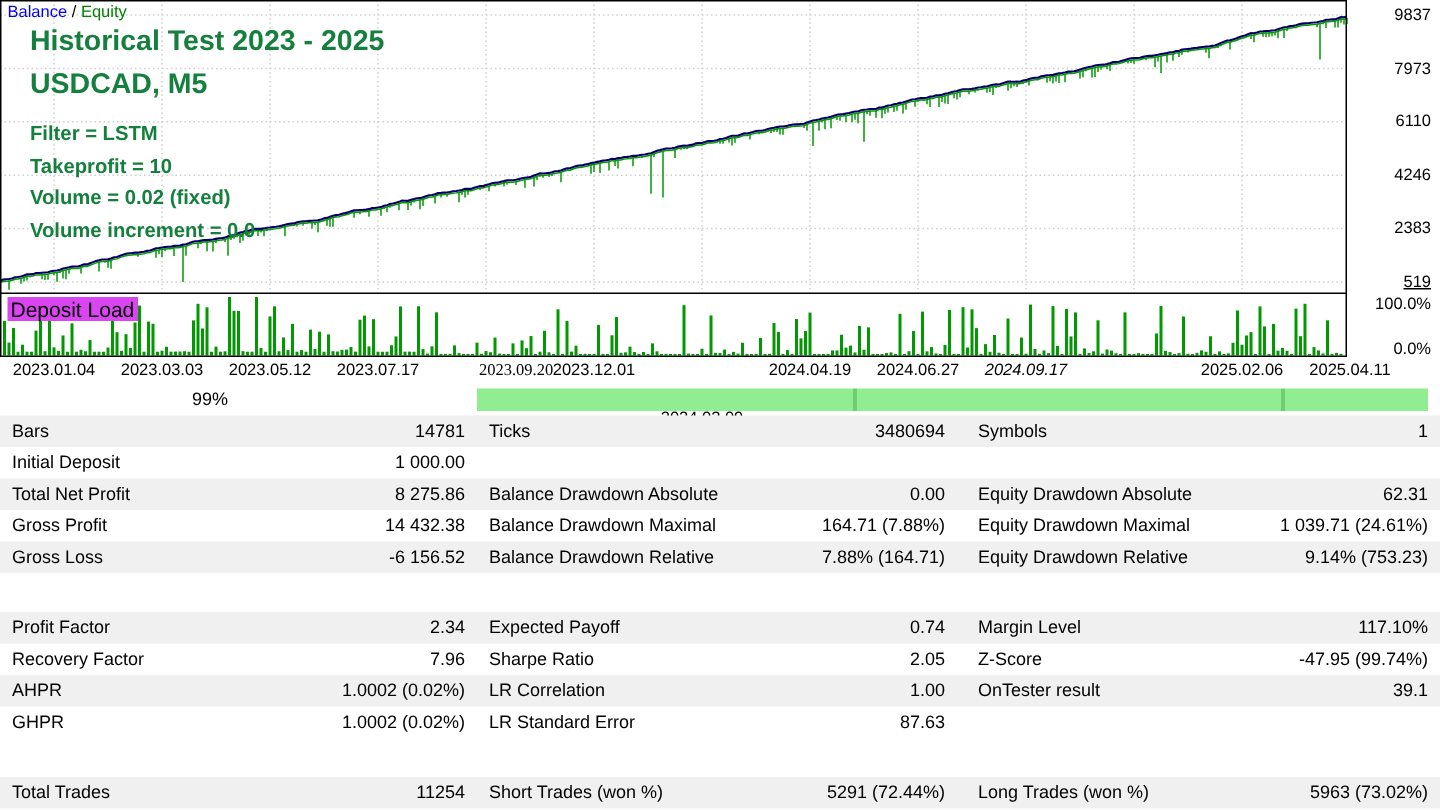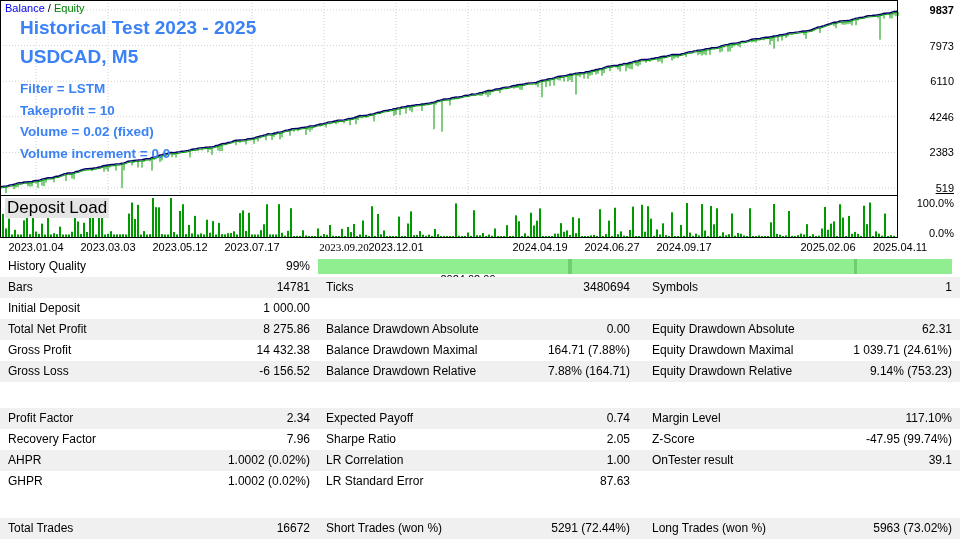--- a/index.html
+++ b/index.html
@@ -6,25 +6,25 @@
   html,body{margin:0;padding:0;background:#fff;}
   .root{position:relative;width:960px;height:540px;background:#fff;overflow:hidden;
         font-family:"Liberation Sans",sans-serif;color:#000;}
   
   .chart-wrap{position:absolute;left:0;top:0;width:960px;height:256px;background:#fff;}
   #chart-svg{position:absolute;left:0;top:0;}
   .legend{position:absolute;left:5px;top:2px;font-size:11px;white-space:nowrap;}
   .legend .bal{color:#0000ee;}
   .legend .sep{color:#000;}
   .legend .eq{color:#008000;}
-  .annotations{position:absolute;left:20px;top:13px;color:#3b82f6;font-weight:bold;white-space:nowrap;}
+  .annotations{position:absolute;left:20px;top:13px;color:#15803d;font-weight:bold;white-space:nowrap;}
   .ann-t{font-size:19px;line-height:29px;}
   .ann-block{margin-top:7px;}
   .ann-s{font-size:13.5px;line-height:21.5px;}
-  .dep-label{position:absolute;left:5px;top:198px;font-size:17px;background:#e5e5e5;padding:0 2px;text-align:center;}
+  .dep-label{position:absolute;left:5px;top:198px;font-size:14px;background:#d946ef;padding:0 2px;text-align:center;}
   .ylab{position:absolute;left:902px;width:52px;text-align:right;font-size:11px;}
   .xlab{position:absolute;top:241px;font-size:11px;transform:translateX(-50%);white-space:nowrap;}
   
   .table{position:absolute;left:0;top:256px;width:960px;}
   .trow{display:grid;grid-template-columns:152px 158px 215px 105px 172px 150px;
         height:21px;line-height:21px;font-size:12px;padding-left:8px;}
   .trow.shaded{background:#f0f0f0;}
   .trow.spacer{height:26px;background:#fff;}
   .cell{white-space:nowrap;overflow:hidden;}
   .cell.value{text-align:right;padding-right:8px;}
@@ -604,49 +604,48 @@
         <div class="ann-s">Filter = LSTM</div>
         <div class="ann-s">Takeprofit = 10</div>
         <div class="ann-s">Volume = 0.02 (fixed)</div>
         <div class="ann-s">Volume increment = 0.0</div>
       </div>
     </div>
 
     <div class="dep-label">Deposit Load</div>
 
     <div id="y-axis">
-        <div class="ylab" style="top: 4px; font-weight: bold;">9837</div>
+        <div class="ylab" style="top: 4px;">9837</div>
         <div class="ylab" style="top: 39.6076px;">7973</div>
         <div class="ylab" style="top: 75.1962px;">6110</div>
         <div class="ylab" style="top: 110.804px;">4246</div>
         <div class="ylab" style="top: 146.392px;">2383</div>
         <div class="ylab" style="top: 182px; text-decoration: underline;">519</div>
         <div class="ylab" style="top: 197px;">100.0%</div>
         <div class="ylab" style="top: 227px;">0.0%</div>
       </div>
     <div id="x-axis">
         <div class="xlab" style="left: 36px;">2023.01.04</div>
         <div class="xlab" style="left: 108px;">2023.03.03</div>
         <div class="xlab" style="left: 180px;">2023.05.12</div>
         <div class="xlab" style="left: 252px;">2023.07.17</div>
         <div class="xlab" style="left: 344px; font-family: Liberation Serif, serif;">2023.09.20</div>
         <div class="xlab" style="left: 396px;">2023.12.01</div>
         <div class="xlab" style="left: 468px; margin-top: 32px;">2024.02.09</div>
         <div class="xlab" style="left: 540px;">2024.04.19</div>
         <div class="xlab" style="left: 612px;">2024.06.27</div>
-        <div class="xlab" style="left: 684px;">2024.09.17</div>
+        <div class="xlab" style="left: 684px; font-style: italic;">2024.09.17</div>
         <div class="xlab" style="left: 756px; margin-top: 18px;">2024.12.02</div>
         <div class="xlab" style="left: 828px;">2025.02.06</div>
         <div class="xlab" style="left: 900px;">2025.04.11</div>
       </div>
   </div>
 
   <div class="table" id="stats-table">
       <div class="trow">
-        <div class="cell label lab0">History Quality</div>
         <div class="cell value">99%</div>
         <div class="progress"></div>
       </div>
       <div class="trow shaded">
         <div class="cell label lab0">Bars</div>
         <div class="cell value">14781</div>
         <div class="cell label lab1">Ticks</div>
         <div class="cell value">3480694</div>
         <div class="cell label lab2">Symbols</div>
         <div class="cell value">1</div>
@@ -712,21 +711,21 @@
         <div class="cell label lab0">GHPR</div>
         <div class="cell value">1.0002 (0.02%)</div>
         <div class="cell label lab1">LR Standard Error</div>
         <div class="cell value">87.63</div>
         <div class="cell label lab2"></div>
         <div class="cell value"></div>
       </div>
       <div class="trow spacer"></div>
       <div class="trow shaded">
         <div class="cell label lab0">Total Trades</div>
-        <div class="cell value">16672</div>
+        <div class="cell value">11254</div>
         <div class="cell label lab1">Short Trades (won %)</div>
         <div class="cell value">5291 (72.44%)</div>
         <div class="cell label lab2">Long Trades (won %)</div>
         <div class="cell value">5963 (73.02%)</div>
       </div>
     </div>
 
 </div>
 
 </body></html>

